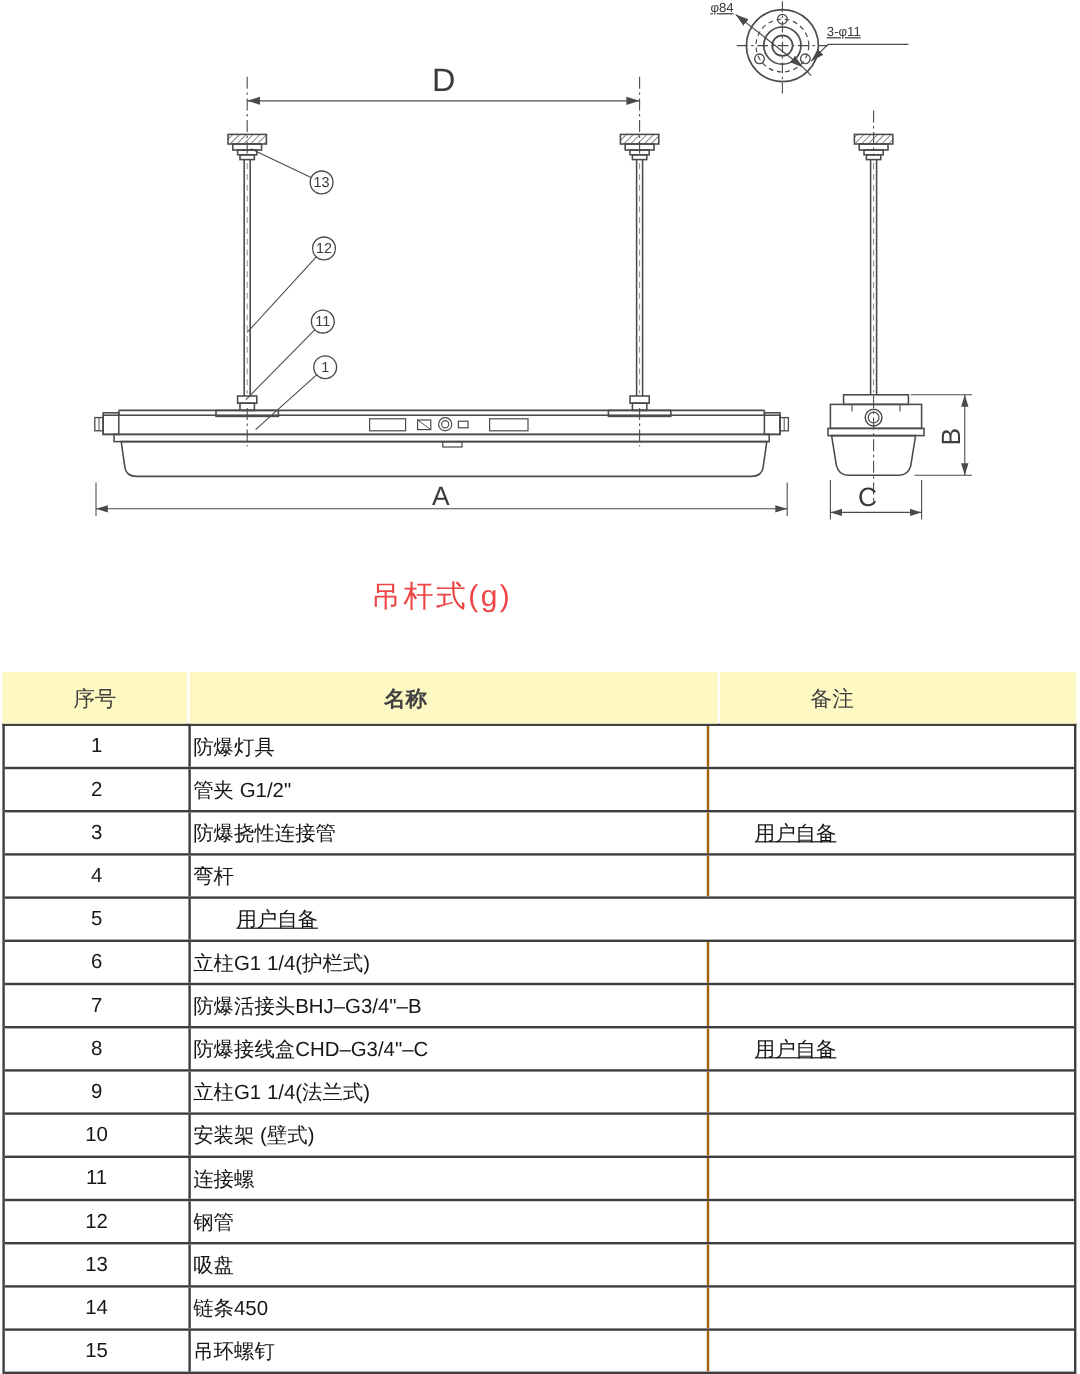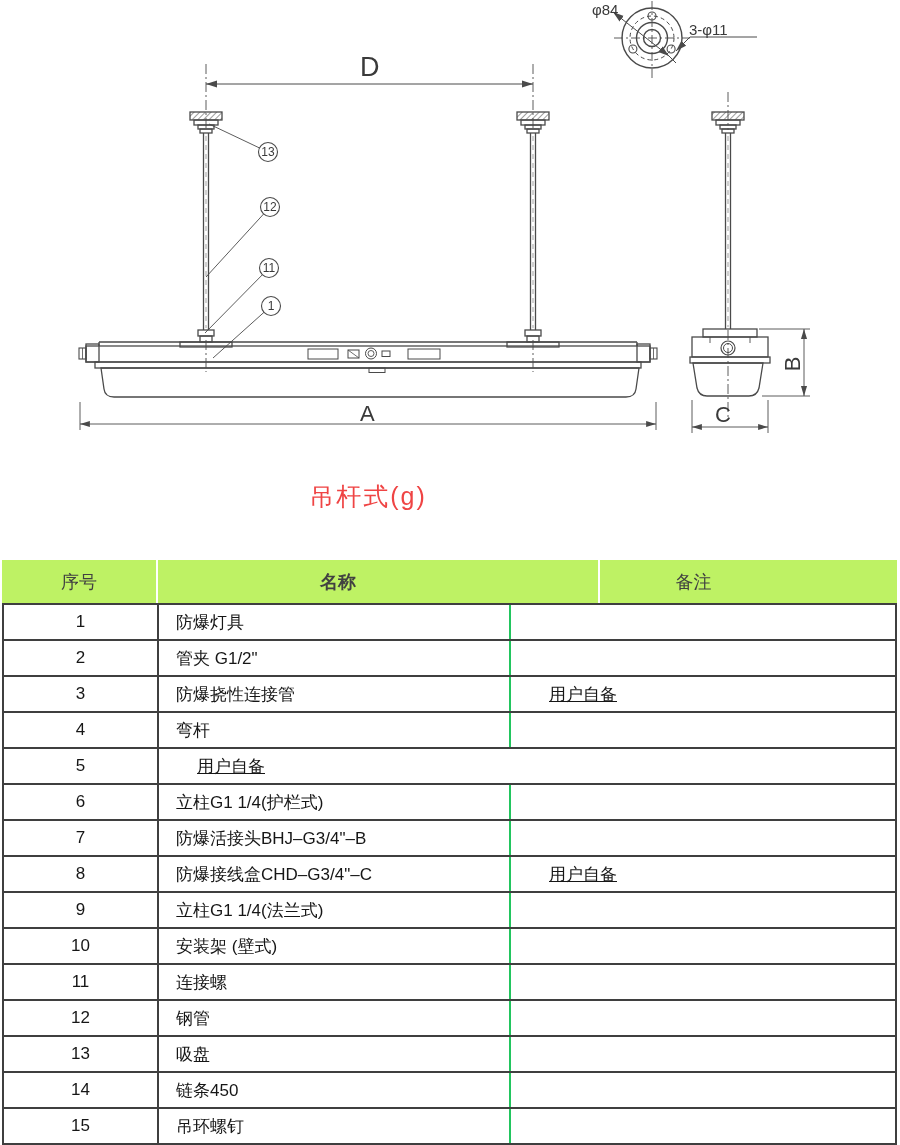--- a/index.html
+++ b/index.html
@@ -4,39 +4,39 @@
 <style>
   html,body{margin:0;padding:0;background:#ffffff;}
   body{font-family:"Liberation Sans","DejaVu Sans",sans-serif;}
   .stage{position:relative;width:900px;height:1145px;background:#fff;overflow:hidden;}
 
   
   .drawing-svg{position:absolute;left:0;top:0;}
   .dlabel{position:absolute;color:#3a3a3a;white-space:nowrap;}
   .lbl-dim{font-size:22px;}
   .lbl-dim-big{font-size:27px;}
-  .lbl-small{font-size:15px;}
+  .lbl-small{font-size:11px;text-decoration:underline;}
   .lbl-rot{transform:rotate(-90deg);transform-origin:center center;}
   .callout-num{position:absolute;font-size:12px;color:#3a3a3a;transform:translate(-50%,-52%);}
   .caption{position:absolute;font-size:25px;color:#ef4444;letter-spacing:2px;transform:translateX(-50%);}
 
   
   .tbl{position:absolute;left:2px;top:560px;width:895px;box-sizing:border-box;}
   .tbl-head{display:flex;height:43px;}
-  .th-cell{background:#bef264;color:#414141;font-size:18px;display:flex;align-items:center;justify-content:center;box-sizing:border-box;}
+  .th-cell{background:#fef9c3;color:#414141;font-size:18px;display:flex;align-items:center;justify-content:center;box-sizing:border-box;}
   .th-index{width:154px;margin-right:2px;}
   .th-name{width:440px;margin-right:2px;font-weight:bold;}
   .th-remark{flex:1;font-family:Liberation Serif, serif;}
   .th-name span{transform:translateX(-40px);}
   .th-remark span{transform:translateX(-55px);}
   .tbl-body{border-left:2px solid #3f3f3f;border-right:2px solid #3f3f3f;border-top:2px solid #3f3f3f;}
   .trow{display:flex;height:36px;box-sizing:border-box;border-bottom:2px solid #3f3f3f;}
   .td{box-sizing:border-box;display:flex;align-items:center;font-size:17px;color:#161616;}
   .td-index{width:155px;border-right:2px solid #3f3f3f;justify-content:center;}
-  .td-name{width:352px;border-right:2px solid #22c55e;padding-left:17px;}
+  .td-name{width:432px;border-right:2px solid #a16207;padding-left:2px;}
   .td-remark{flex:1;padding-left:38px;text-decoration:underline;}
 </style>
 </head>
 <body>
 
 <div class="stage">
 
   <svg class="drawing-svg" width="900" height="560" viewBox="0 0 900 560">
     <defs>
       <marker id="ar" markerWidth="12" markerHeight="8" refX="11" refY="4" orient="auto-start-reverse">

